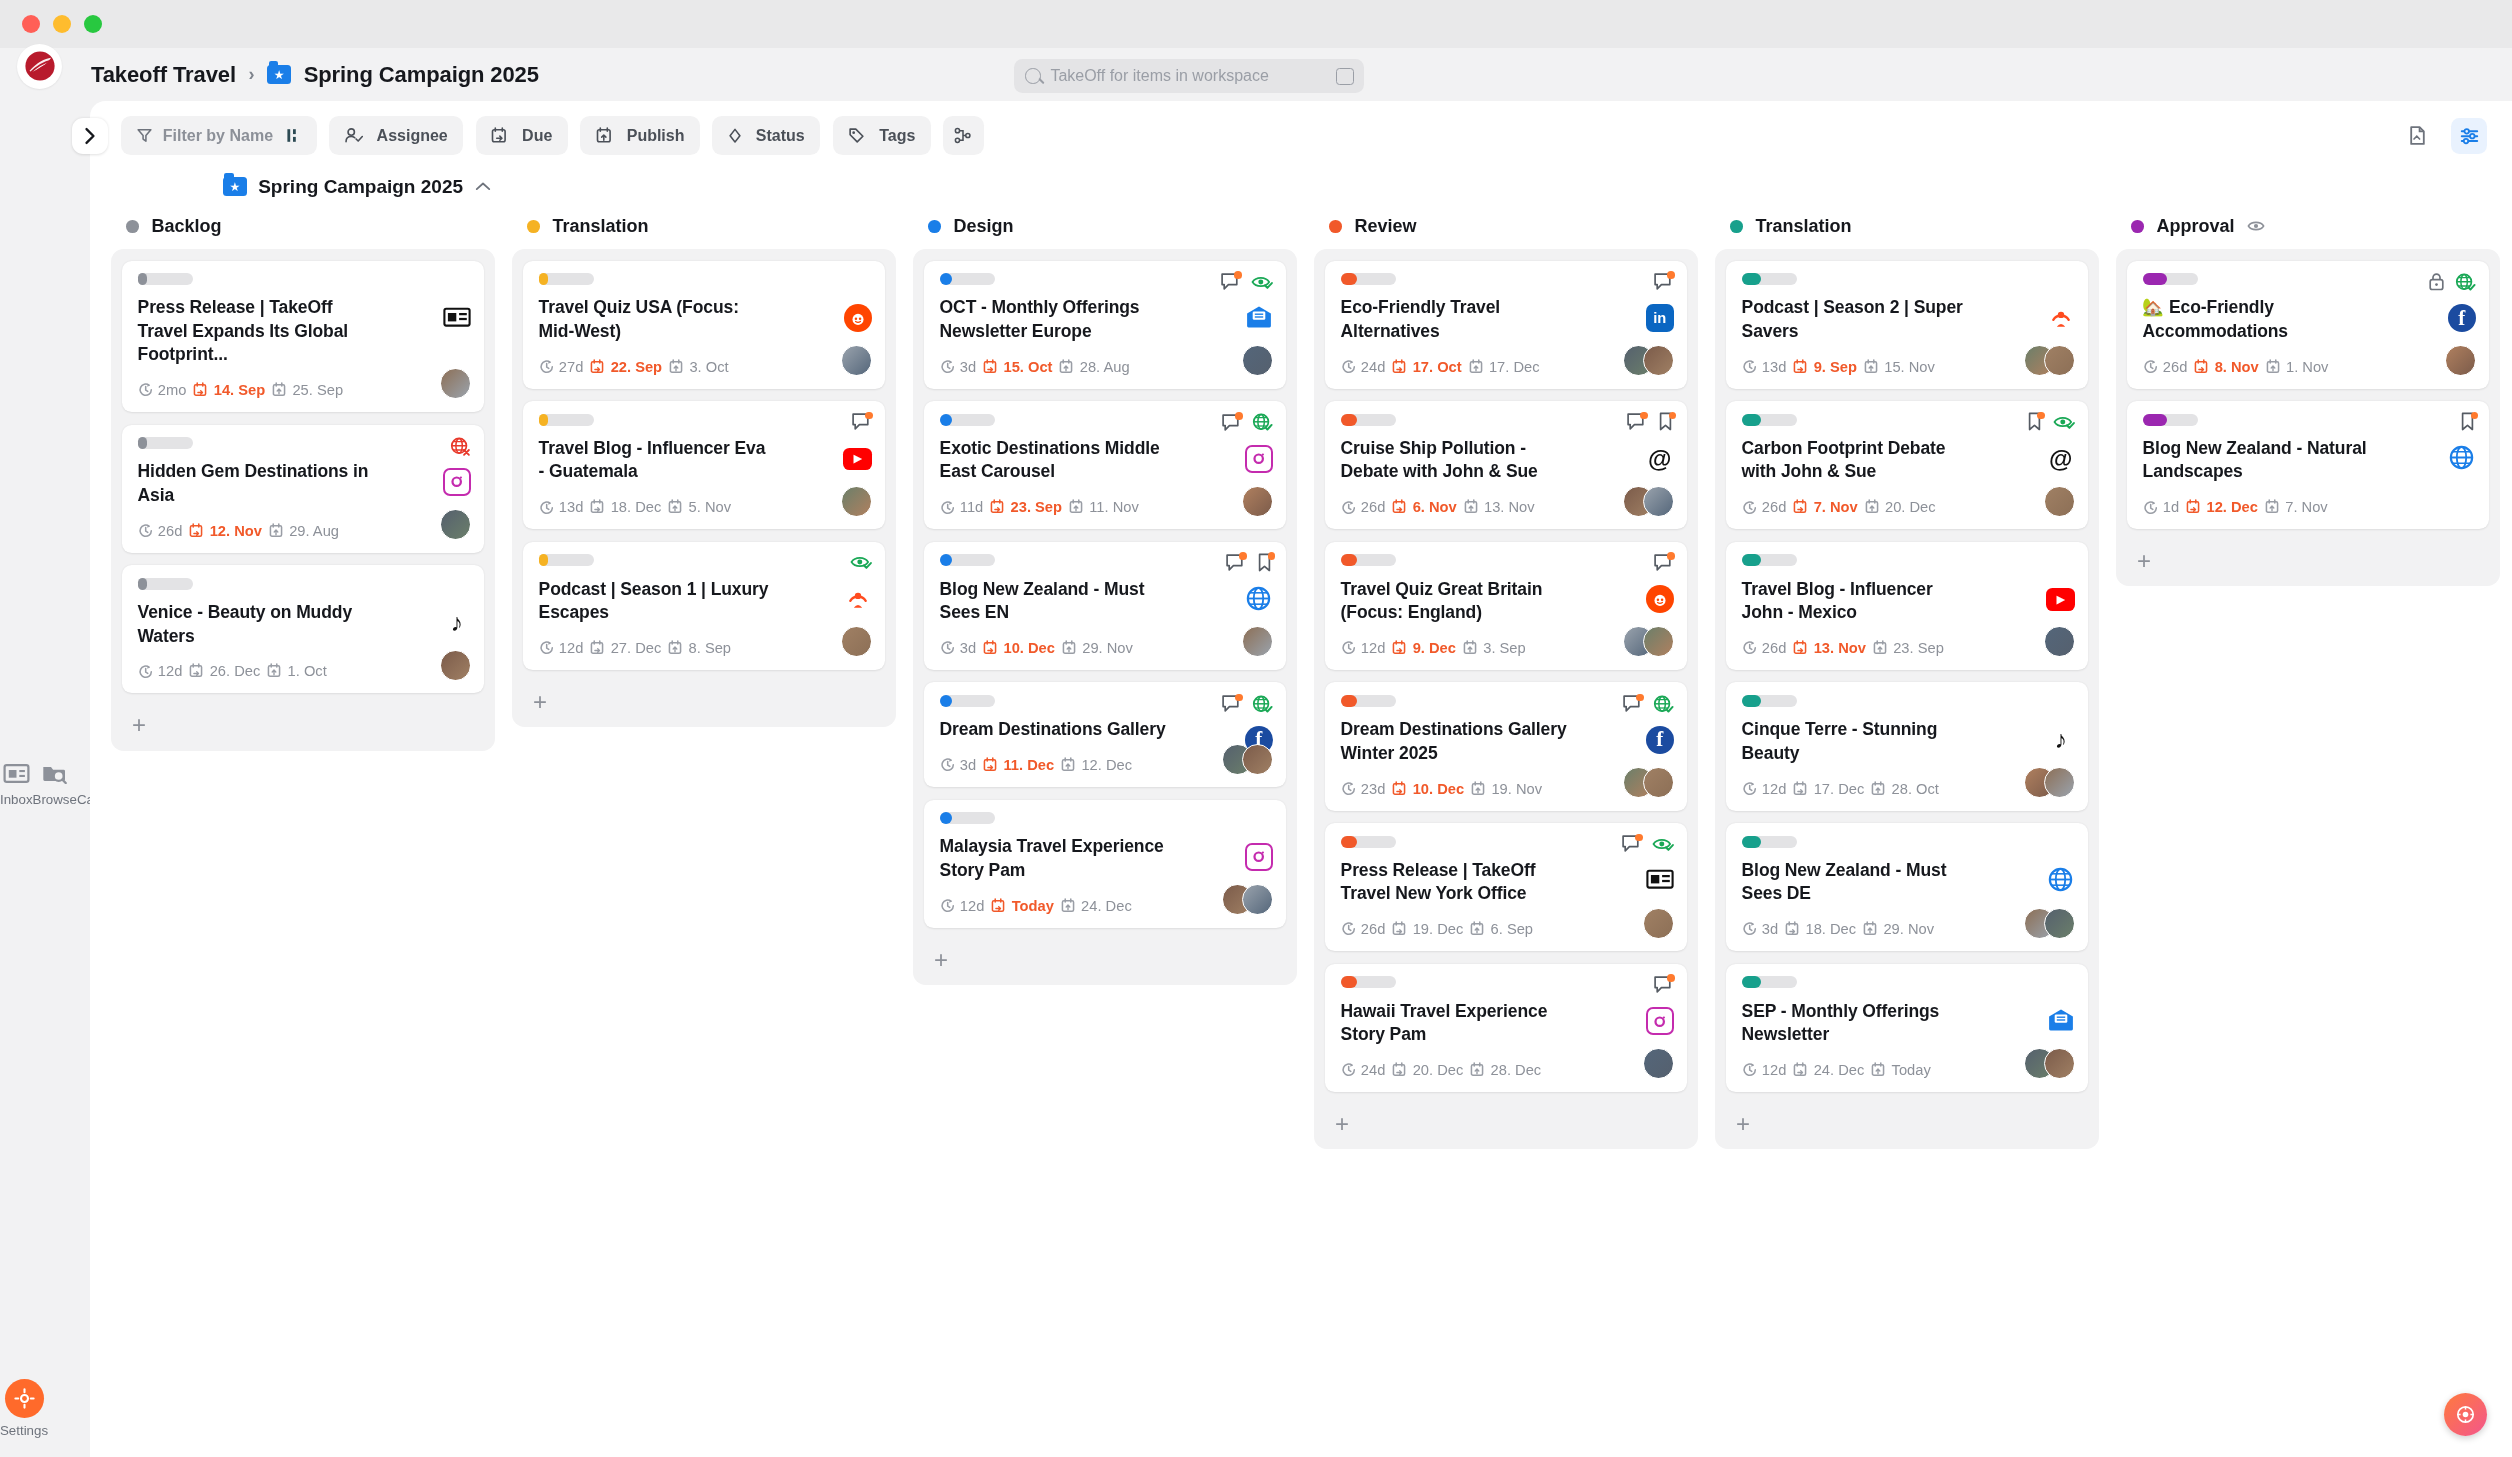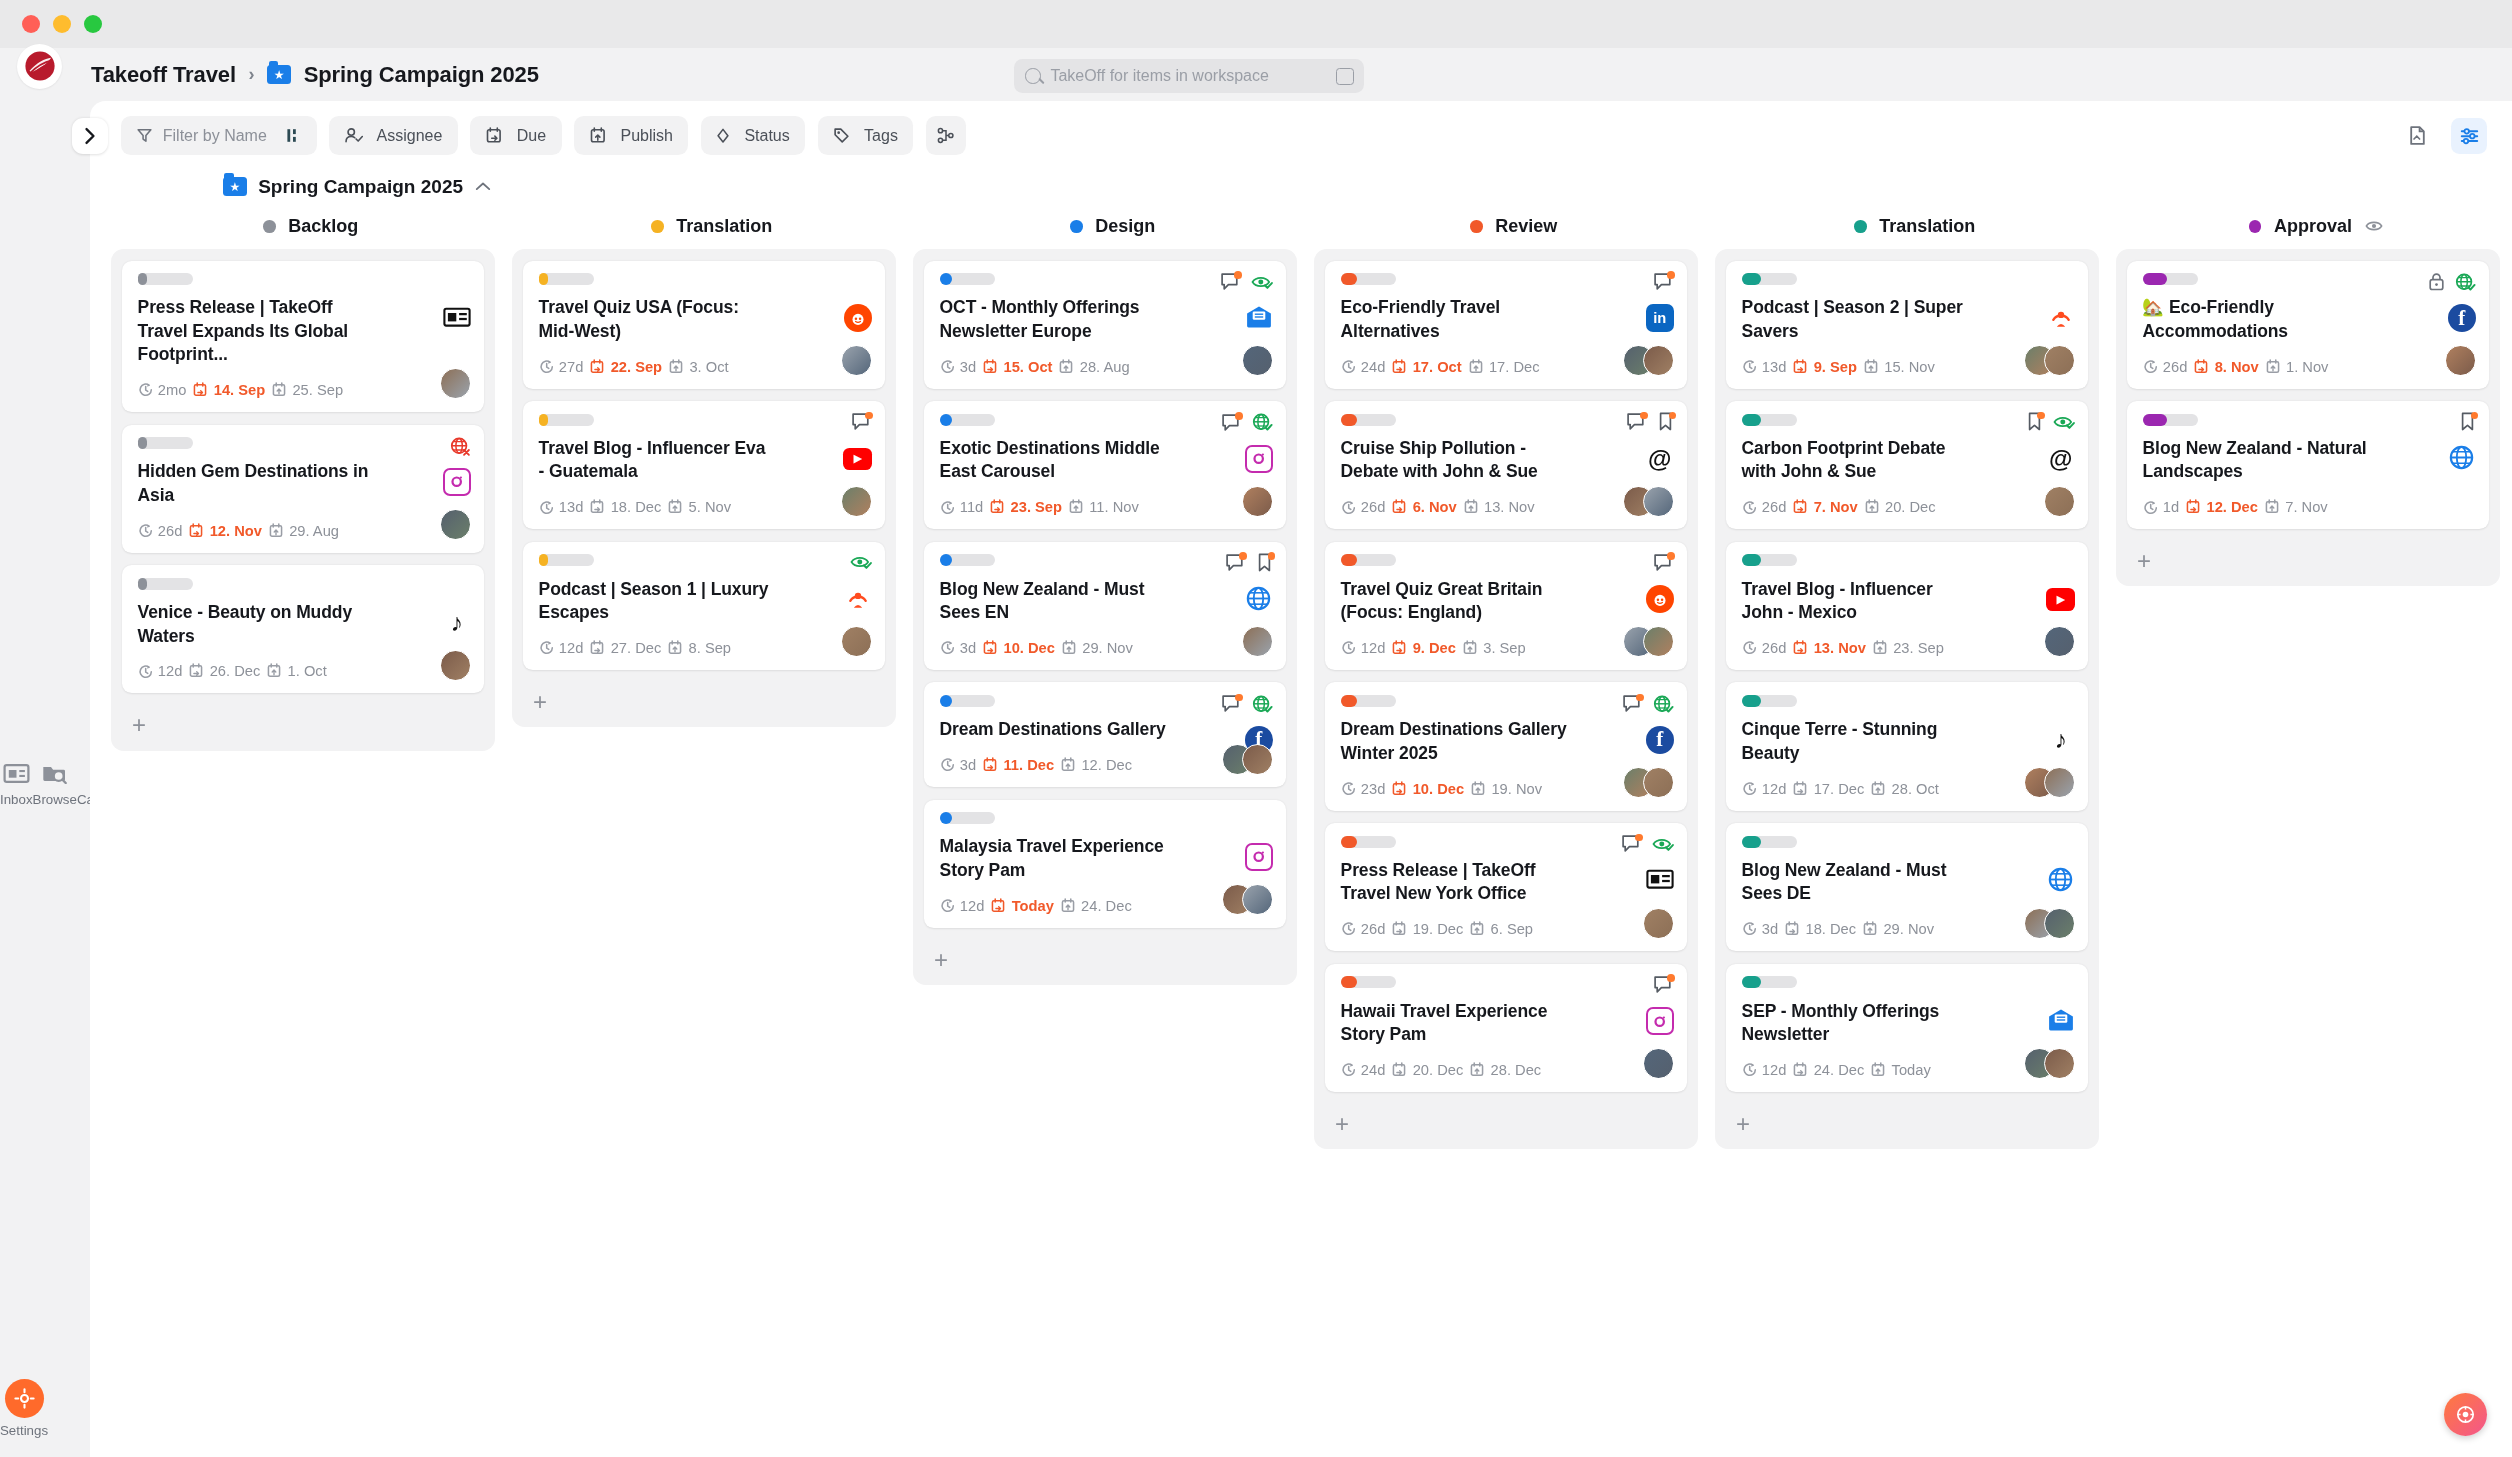--- a/index.html
+++ b/index.html
@@ -44,39 +44,39 @@
      border-radius:11.2px; margin-bottom:18px; cursor:pointer;}
   .rail-item.active { background:#bef264; }
   .rail-label { font-size:13.3px; color:#6e737c; }
   .rail-item.active .rail-label { color:#1a7ee8; font-weight:600;}
   .rail-glyph { width:31px;height:28px; display:flex; align-items:center; justify-content:center; }
   .rail-bottom { position:absolute; bottom:19.6px; display:flex; flex-direction:column; align-items:center; gap:5.6px; }
   .settings-circle { width:39px;height:39px;border-radius:50%;background:#ff6a2b; display:flex;align-items:center;justify-content:center;}
 
   
   .main { flex:1; background:#fff; border-radius:15.4px 0 0 0; display:flex; flex-direction:column; min-width:0; position:relative;}
-  .toolbar { height:69px; flex:0 0 69px; display:flex; align-items:center; padding:0 25px 0 21px; gap:12.6px; position:relative;}
+  .toolbar { height:69px; flex:0 0 69px; display:flex; align-items:center; padding:0 25px 0 21px; gap:12.6px; position:relative;font-weight:bold;}
   .collapse-btn { width:36px; height:36px; border-radius:11.2px; background:#fff; display:flex; align-items:center;
      justify-content:center; box-shadow:0 0.7px 2.8px rgba(0,0,0,.12); margin-left:-39px; position:relative; z-index:5;}
   .chip { height:39px; border-radius:9.8px; background:#f2f2f3; display:flex; align-items:center; gap:14px; padding:0 15.4px;
      font-size:16px; color:#4b5058; white-space:nowrap; }
   .chip.filter { width:196px; justify-content:space-between; gap:0;}
   .chip.filter .left { display:flex; align-items:center; gap:9.8px;}
   .chip .ph { color:#8c9098; }
   .chip.icononly { padding:0 11.2px; }
   .toolbar-right { position:absolute; right:25px; display:flex; gap:15.4px; align-items:center;}
   .tr-btn { width:36px;height:36px; border-radius:8.4px; display:flex;align-items:center;justify-content:center;}
   .tr-btn.active { background:#e9f2fe;}
 
   
   .board-wrap { flex:1; overflow:hidden; padding:0 0 0 21px; display:flex; flex-direction:column; min-height:0;}
   .board-title { display:flex; align-items:center; gap:11.2px; padding:5.6px 0 15.4px 112px; }
   .board-title .t { font-size:19px; font-weight:700; color:#16181d;}
   .columns { flex:1; display:flex; gap:17px; min-height:0; }
-  .col { width:384px; flex:0 0 384px; display:flex; flex-direction:column; min-height:0;align-items:center;}
+  .col { width:384px; flex:0 0 384px; display:flex; flex-direction:column; min-height:0;}
   .col-head { display:flex; align-items:center; gap:12.6px; padding:2.8px 0 12.6px 15.4px;}
   .col-dot { width:12.6px;height:12.6px;border-radius:50%;}
   .col-name { font-size:18px; font-weight:700; color:#16181d;}
   .col-body { background:#f2f2f3; border-radius:12.6px; padding:11.2px 11.2px 5.6px; display:flex; flex-direction:column;
       gap:12.6px; overflow:hidden; align-self:flex-start; width:100%; }
 
   
   .card { background:#fff; border-radius:9.8px; padding:12.6px 15.4px 14px; box-shadow:0 0.7px 2.1px rgba(0,0,0,.09);
       position:relative; min-height:83px; }
   .progress { width:55px; height:12px; border-radius:7px; background:#e3e3e5; position:relative; margin-bottom:11.2px;}

